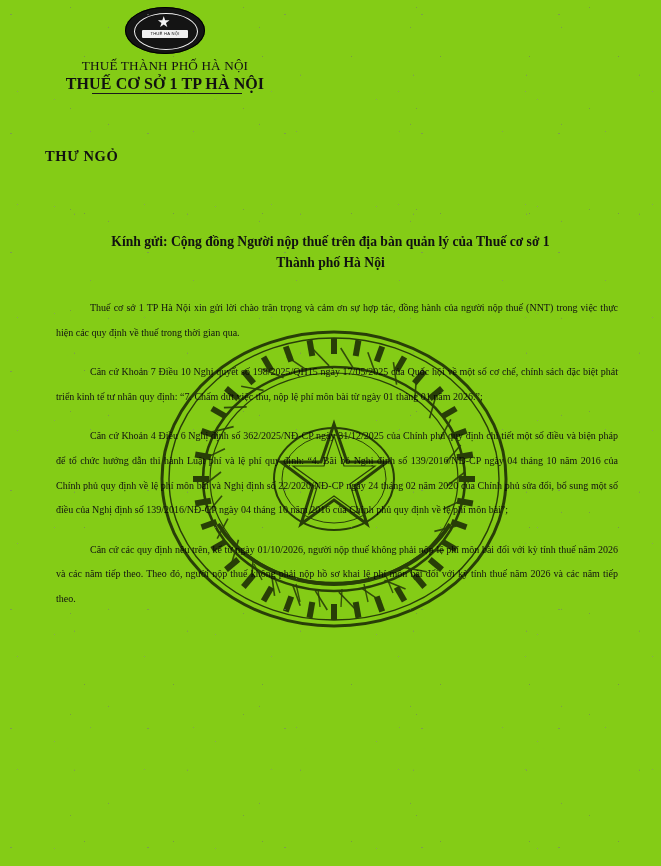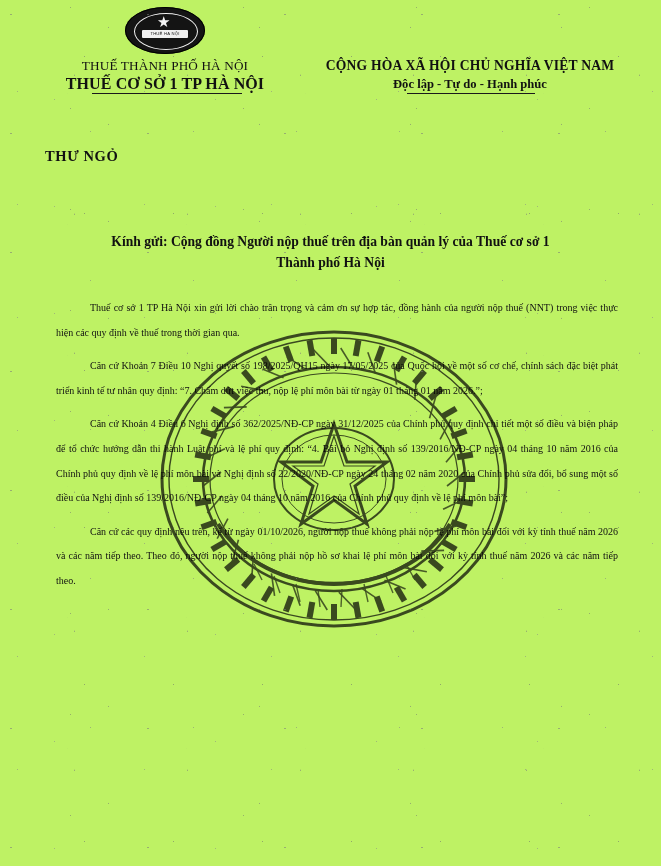--- a/index.html
+++ b/index.html
@@ -13,21 +13,21 @@
     position: relative;
     overflow: hidden;
     font-family: "Liberation Serif", "DejaVu Serif", serif;
     color: #111111;
   }
 
   
   .page {
     position: absolute;
     inset: 0;
-    background: #bef264;
+    background: #84cc16;
   }
 
   
   .speckle {
     position: absolute;
     inset: 0;
     pointer-events: none;
     opacity: .55;
     background-image:
       radial-gradient(circle at 8% 12%, #7a7a7a 0.6px, transparent 0.7px),
@@ -209,21 +209,21 @@
     width: 562px;
     font-size: 10px;
     line-height: 24.6px;
     text-align: justify;
     text-justify: inter-word;
   }
   .body-text p {
     margin: 0 0 0 0;
     text-indent: 34px;
   }
-  .body-text p + p { margin-top: 9px; }
+  .body-text p + p { margin-top: 15px; }
 
   
   .seal {
     position: absolute;
     left: 158px;
     top: 328px;
     width: 352px;
     height: 302px;
     pointer-events: none;
     opacity: .78;
@@ -242,24 +242,20 @@
       <div class="org-emblem">
         <div class="ring-outer"></div>
         <div class="ring-inner"></div>
         <div class="star"></div>
         <div class="plate">THUẾ HÀ NỘI</div>
       </div>
       <div class="org-line1">THUẾ THÀNH PHỐ HÀ NỘI</div>
       <div><span class="org-line2">THUẾ CƠ SỞ 1 TP HÀ NỘI</span></div>
     </div>
 
-    <div class="header-right">
-      <div class="nation-line1">CỘNG HÒA XÃ HỘI CHỦ NGHĨA VIỆT NAM</div>
-      <div><span class="nation-line2">Độc lập - Tự do - Hạnh phúc</span></div>
-    </div>
 
   </div>
 
   <div class="title-block">
     <div class="doc-title">THƯ NGỎ</div>
   </div>
 
   <div class="addressee">
     <div>Kính gửi: Cộng đồng Người nộp thuế trên địa bàn quản lý của Thuế cơ sở 1</div>
     <div>Thành phố Hà Nội</div>

